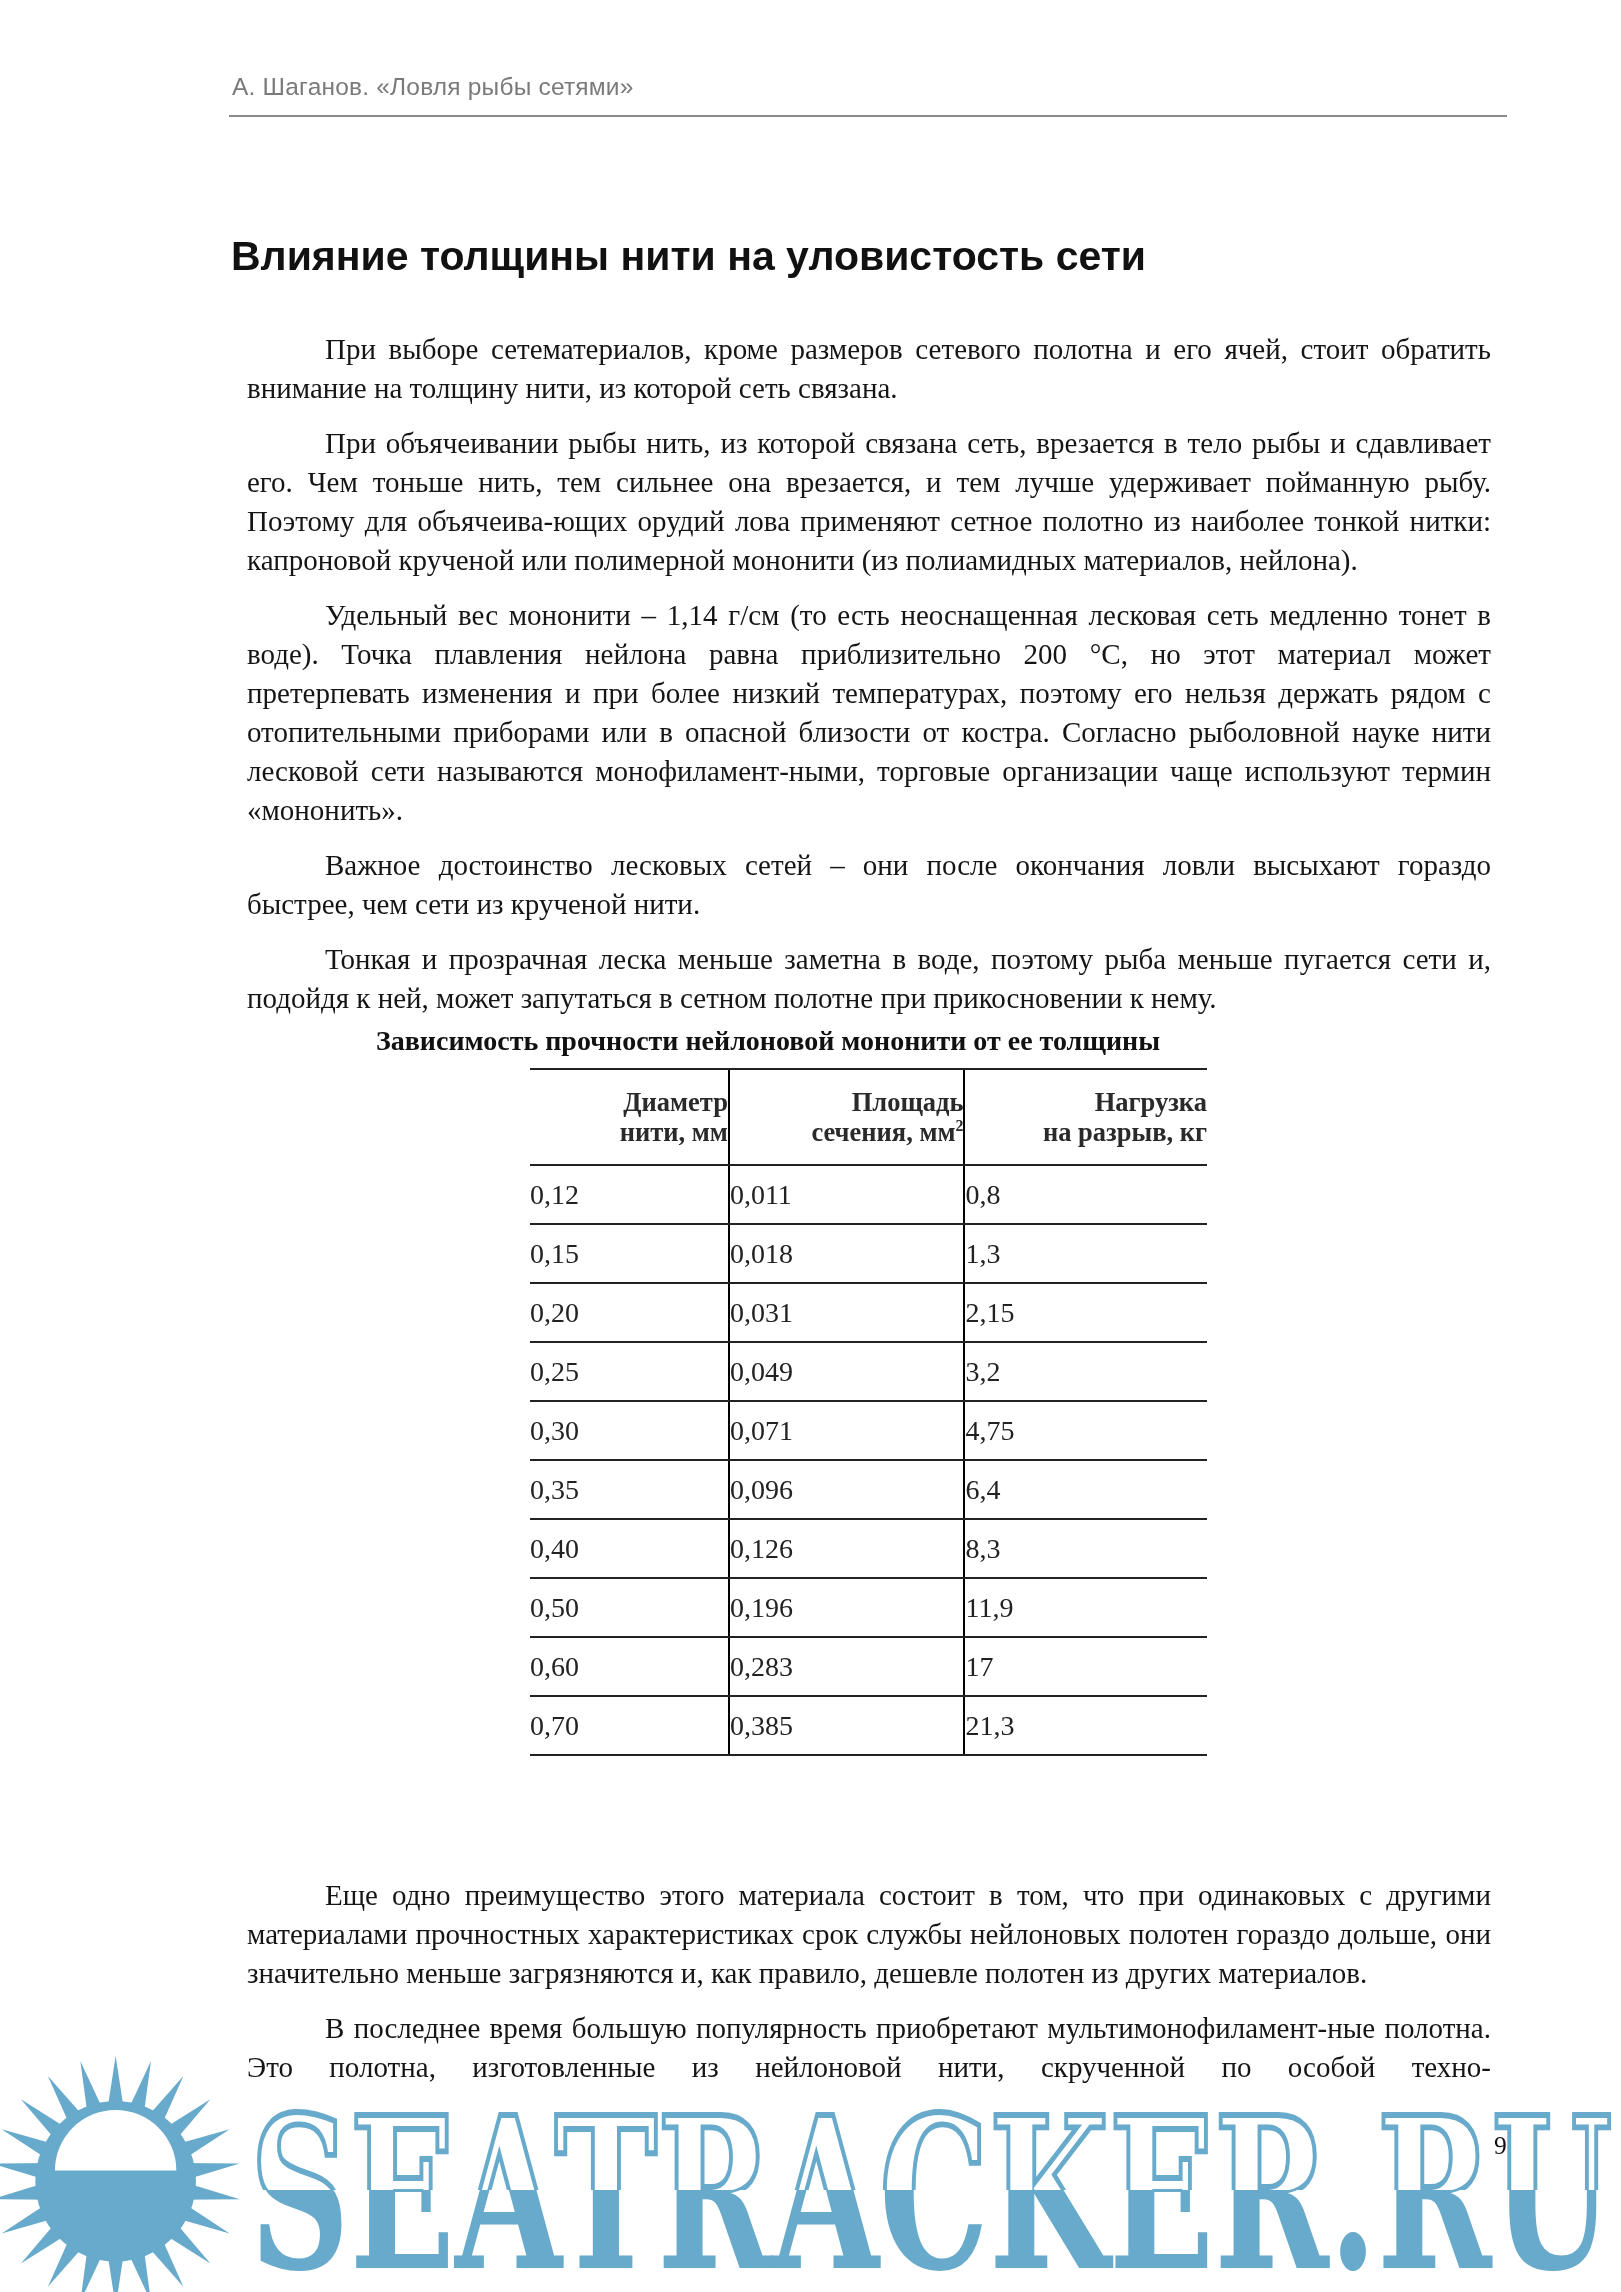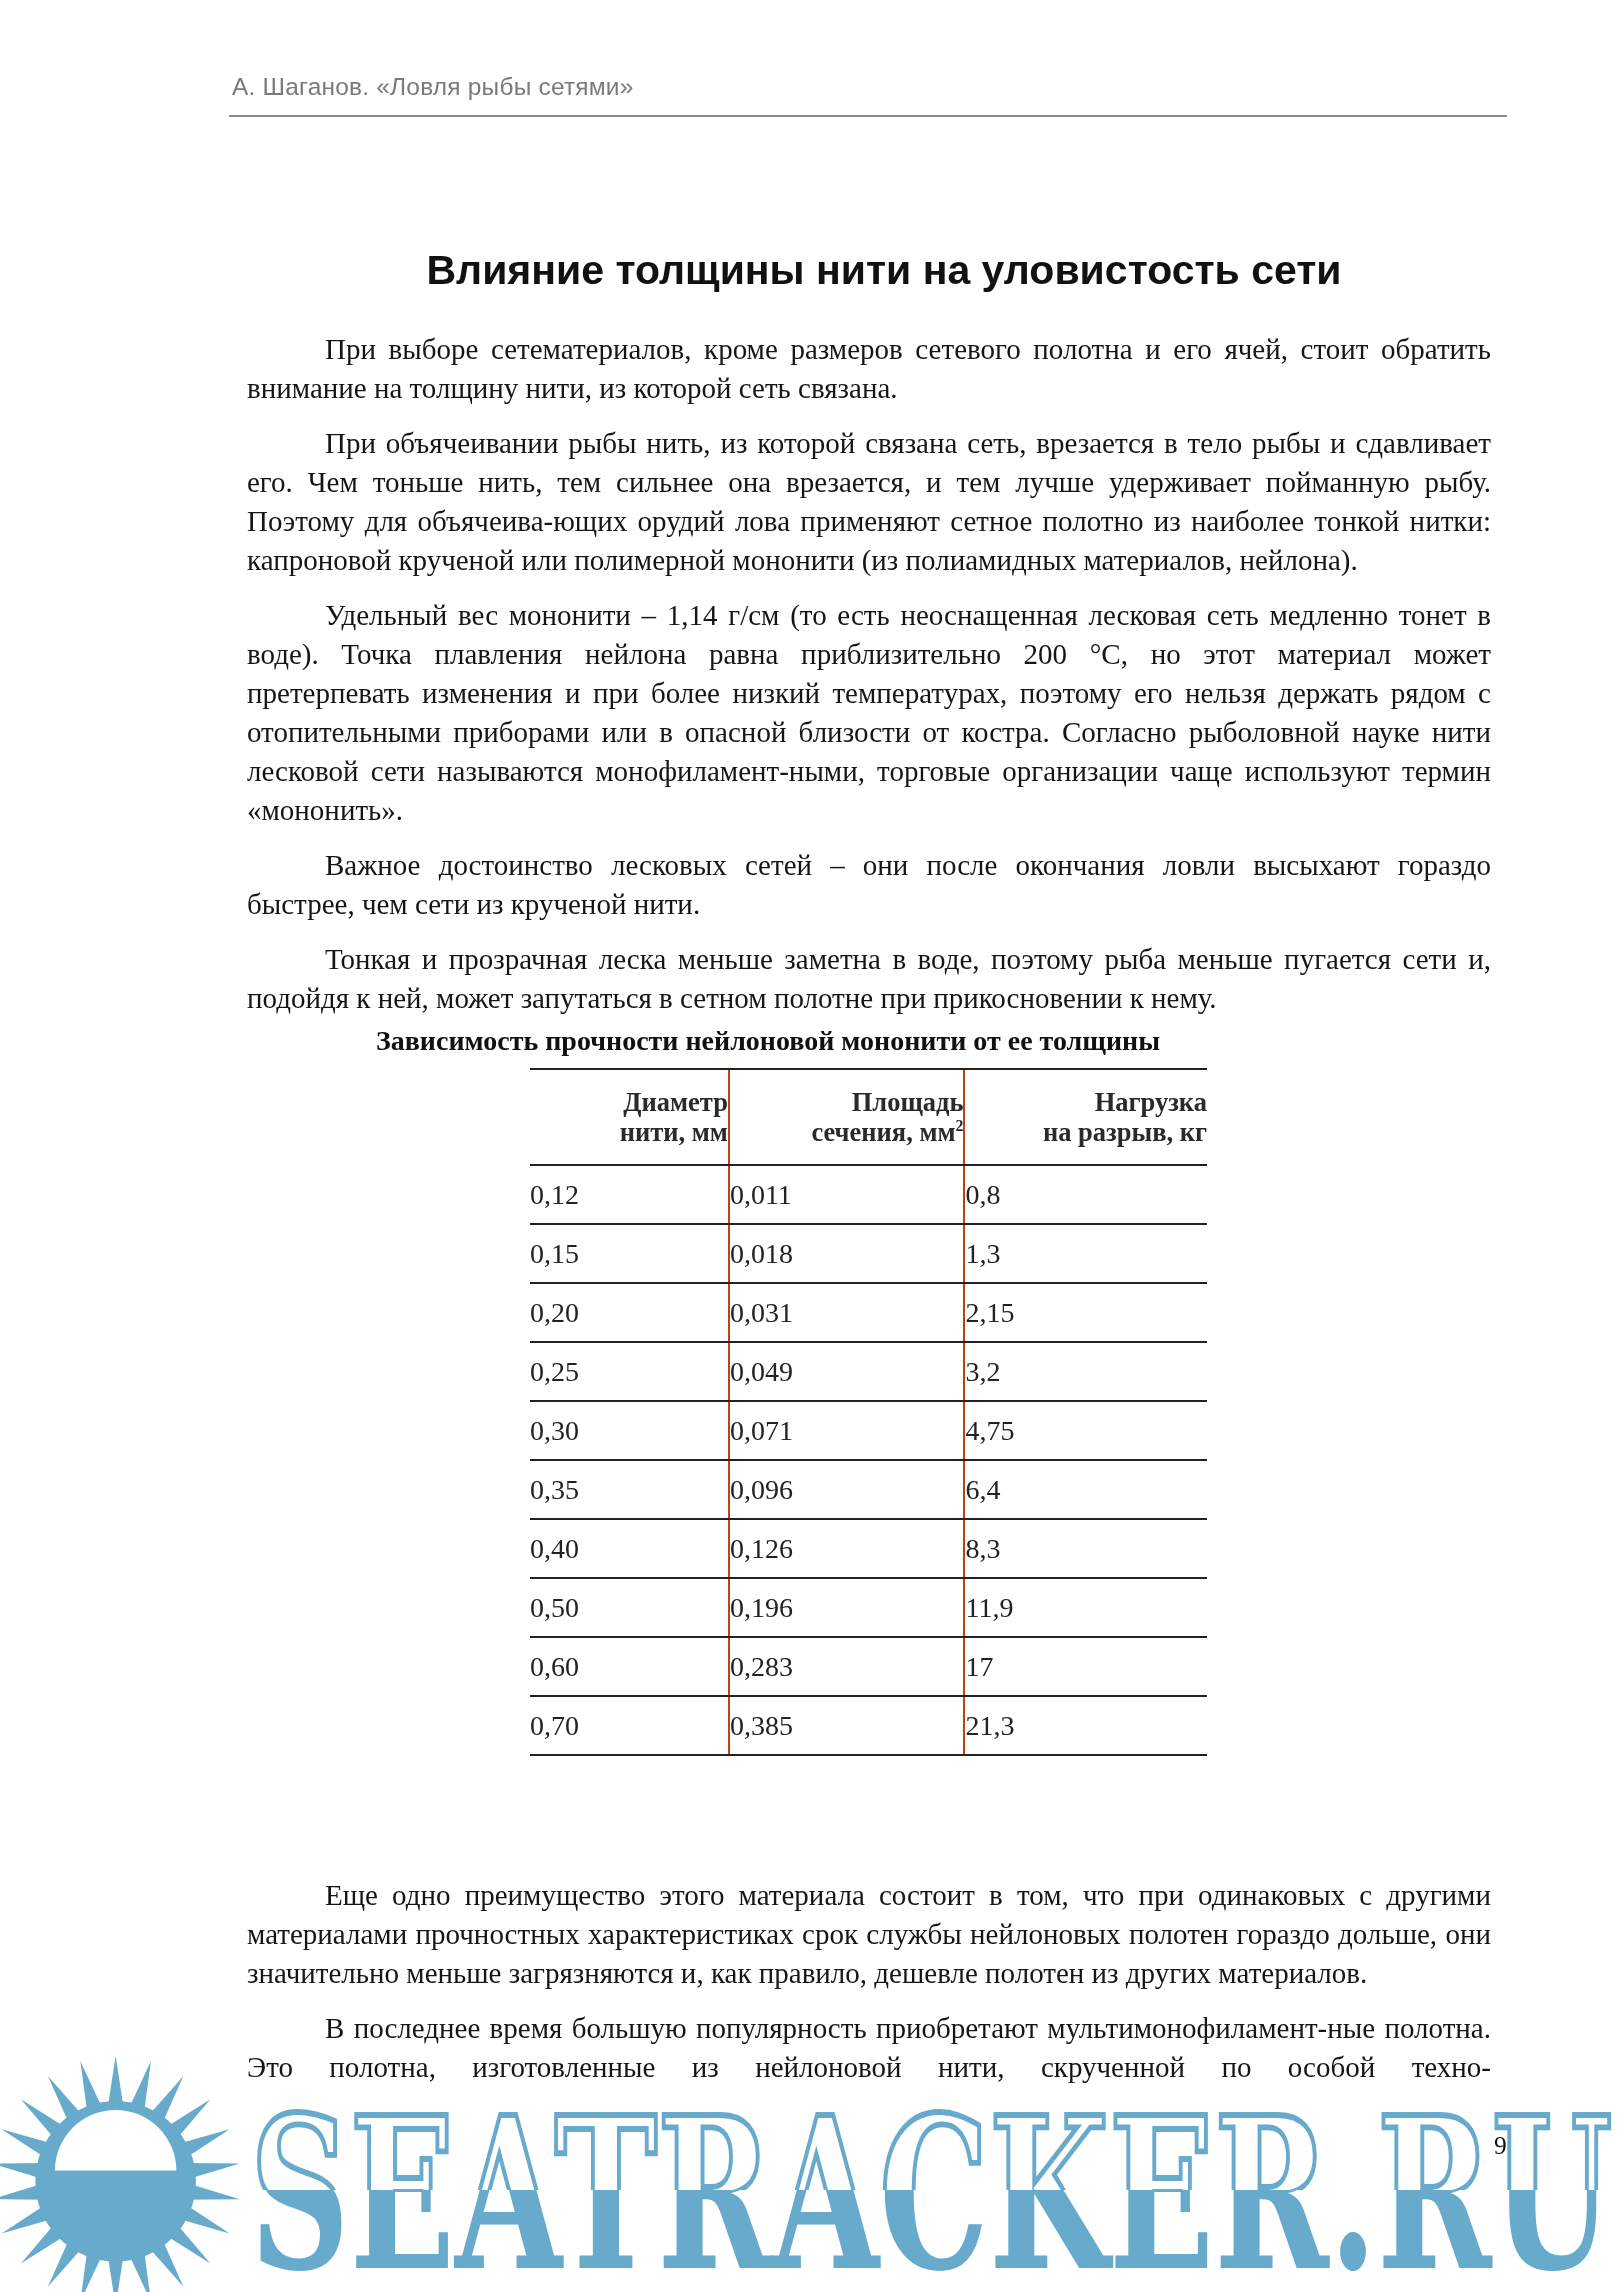--- a/index.html
+++ b/index.html
@@ -10,23 +10,23 @@
     position: absolute; left: 232px; top: 73px;
     font-family: "Liberation Sans", sans-serif; font-size: 24.5px; color: #7a7a7a;
     letter-spacing: 0.2px;
   }
   .header-rule {
     position: absolute; left: 229px; top: 115px; width: 1278px; height: 0;
     border-top: 2px solid #8a8a8a;
   }
 
   .title {
-    position: absolute; left: 229px; top: 231px; width: 1278px; text-align: center;
+    position: absolute; left: 229px; top: 231px; width: 1278px; text-align: left;
     font-family: "Liberation Sans", sans-serif; font-weight: bold; font-size: 41px; color: #111;
-    margin: 16px;
+    margin: 2px;
   }
 
   .body-text {
     position: absolute; left: 231px; width: 1276px;
     font-family: "Liberation Serif", serif; font-size: 29px; line-height: 39px; color: #151515;
     text-align: justify;
   }
   .body-text p { margin: 16px; text-indent: 78px; }
 
   #text-block-1 { top: 314px; }
@@ -45,21 +45,21 @@
   table.data-table th {
     font-weight: bold; font-size: 26.5px; line-height: 30px; color: #2a2a2a;
     height: 94px; padding: 0; text-align: right; vertical-align: middle;
     border-top: 2.9px solid #222; border-bottom: 2.9px solid #222;
   }
   table.data-table td {
     font-size: 28px; height: 57px; padding: 0; text-align: left; vertical-align: middle;
     border-bottom: 2px solid #222;
   }
   table.data-table tr:last-child td { border-bottom: 2.9px solid #222; }
-  table.data-table th + th, table.data-table td + td { border-left: 2px solid #c2410c; }
+  table.data-table th + th, table.data-table td + td { border-left: 2px solid #000000; }
   .col1 { width: 199px; } .col2 { width: 235px; } .col3 { width: 243px; }
   sup { font-size: 60%; line-height: 0; vertical-align: super; }
 
   .watermark-logo { position: absolute; left: 0; top: 2056px; width: 245px; height: 236px; }
   .watermark-text {
     position: absolute; left: 250px; top: 2094px; width: 1372px; height: 196px;
   }
   .page-number {
     position: absolute; left: 1494px; top: 2131px;
     font-family: "Liberation Serif", serif; font-size: 25.5px; color: #111;

